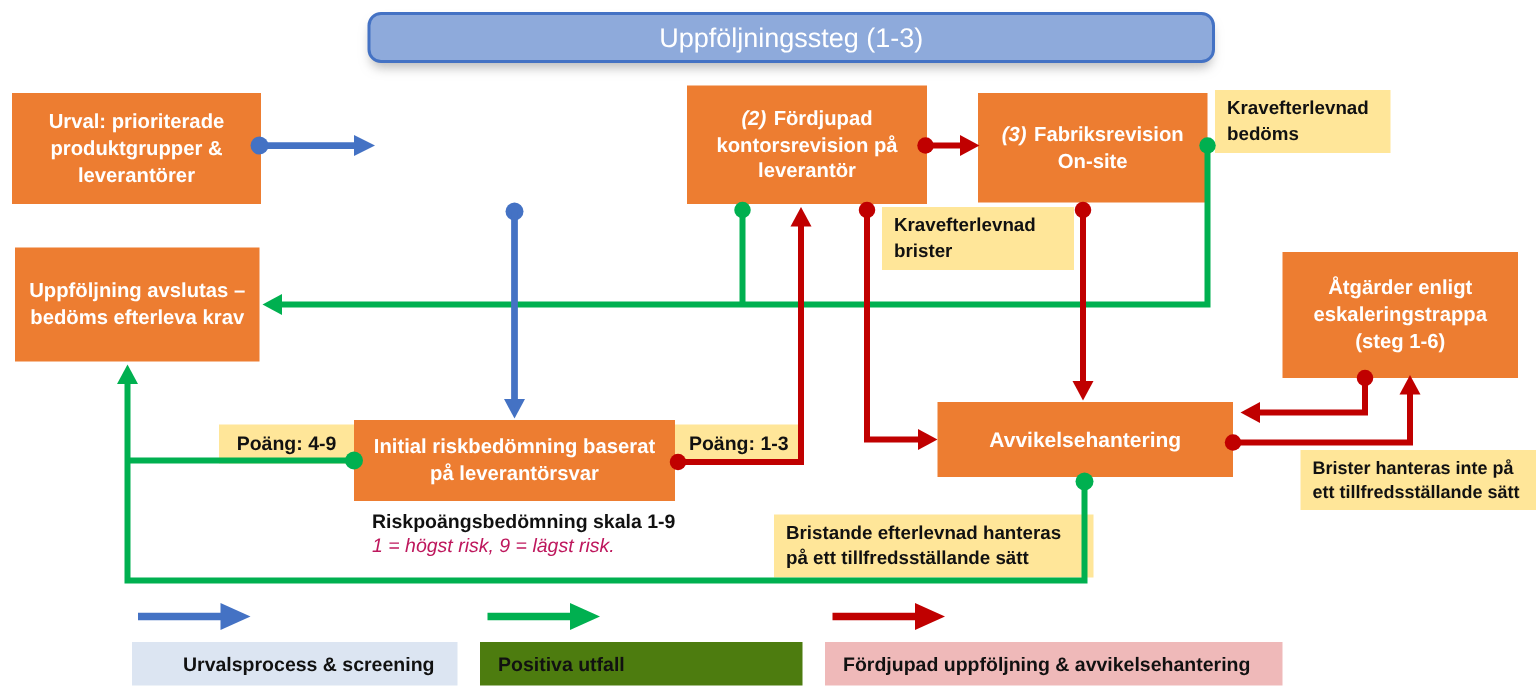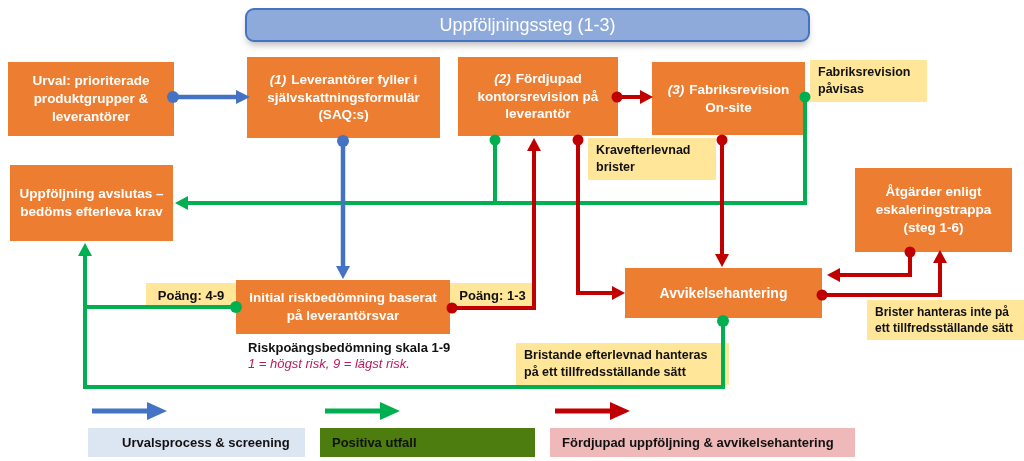--- a/index.html
+++ b/index.html
@@ -47,23 +47,20 @@
 <div id="canvas">
 
   <div class="abs header layer">
     <span>Uppföljningssteg (1-3)</span>
   </div>
 
   <div class="abs obox layer" style="left:8px; top:62px; width:166px; height:74px;">
     <span>Urval: prioriterade produktgrupper &amp; leverantörer</span>
   </div>
 
-  <div class="abs obox layer" style="left:247px; top:57px; width:193px; height:81px;">
-    <span><span class="num">(1)</span><span>Leverantörer fyller i självskattningsformulär (SAQ:s)</span></span>
-  </div>
 
   <div class="abs obox layer" style="left:458px; top:57px; width:160px; height:79px;">
     <span><span class="num">(2)</span><span>Fördjupad kontorsrevision på leverantör</span></span>
   </div>
 
   <div class="abs obox layer" style="left:652px; top:62px; width:153px; height:73px;">
     <span><span class="num">(3)</span><span>Fabriksrevision On-site</span></span>
   </div>
 
   <div class="abs obox layer" style="left:10px; top:165px; width:163px; height:76px;">
@@ -76,21 +73,21 @@
 
   <div class="abs obox layer" style="left:625px; top:268px; width:197px; height:50px; font-size:14px;">
     <span>Avvikelsehantering</span>
   </div>
 
   <div class="abs obox layer" style="left:855px; top:168px; width:157px; height:84px;">
     <span>Åtgärder enligt eskaleringstrappa (steg 1-6)</span>
   </div>
 
   <div class="abs ybox layer" style="left:810px; top:60px; width:117px;">
-    <span>Fabriksrevision påvisas</span>
+    <span>Kravefterlevnad bedöms</span>
   </div>
 
 
   <div class="abs ybox layer" style="left:588px; top:138px; width:128px;">
     <span>Kravefterlevnad brister</span>
   </div>
 
   <div class="abs ybox center layer" style="left:146px; top:283px; width:90px; font-size:13px;">
     <span>Poäng: 4-9</span>
   </div>

